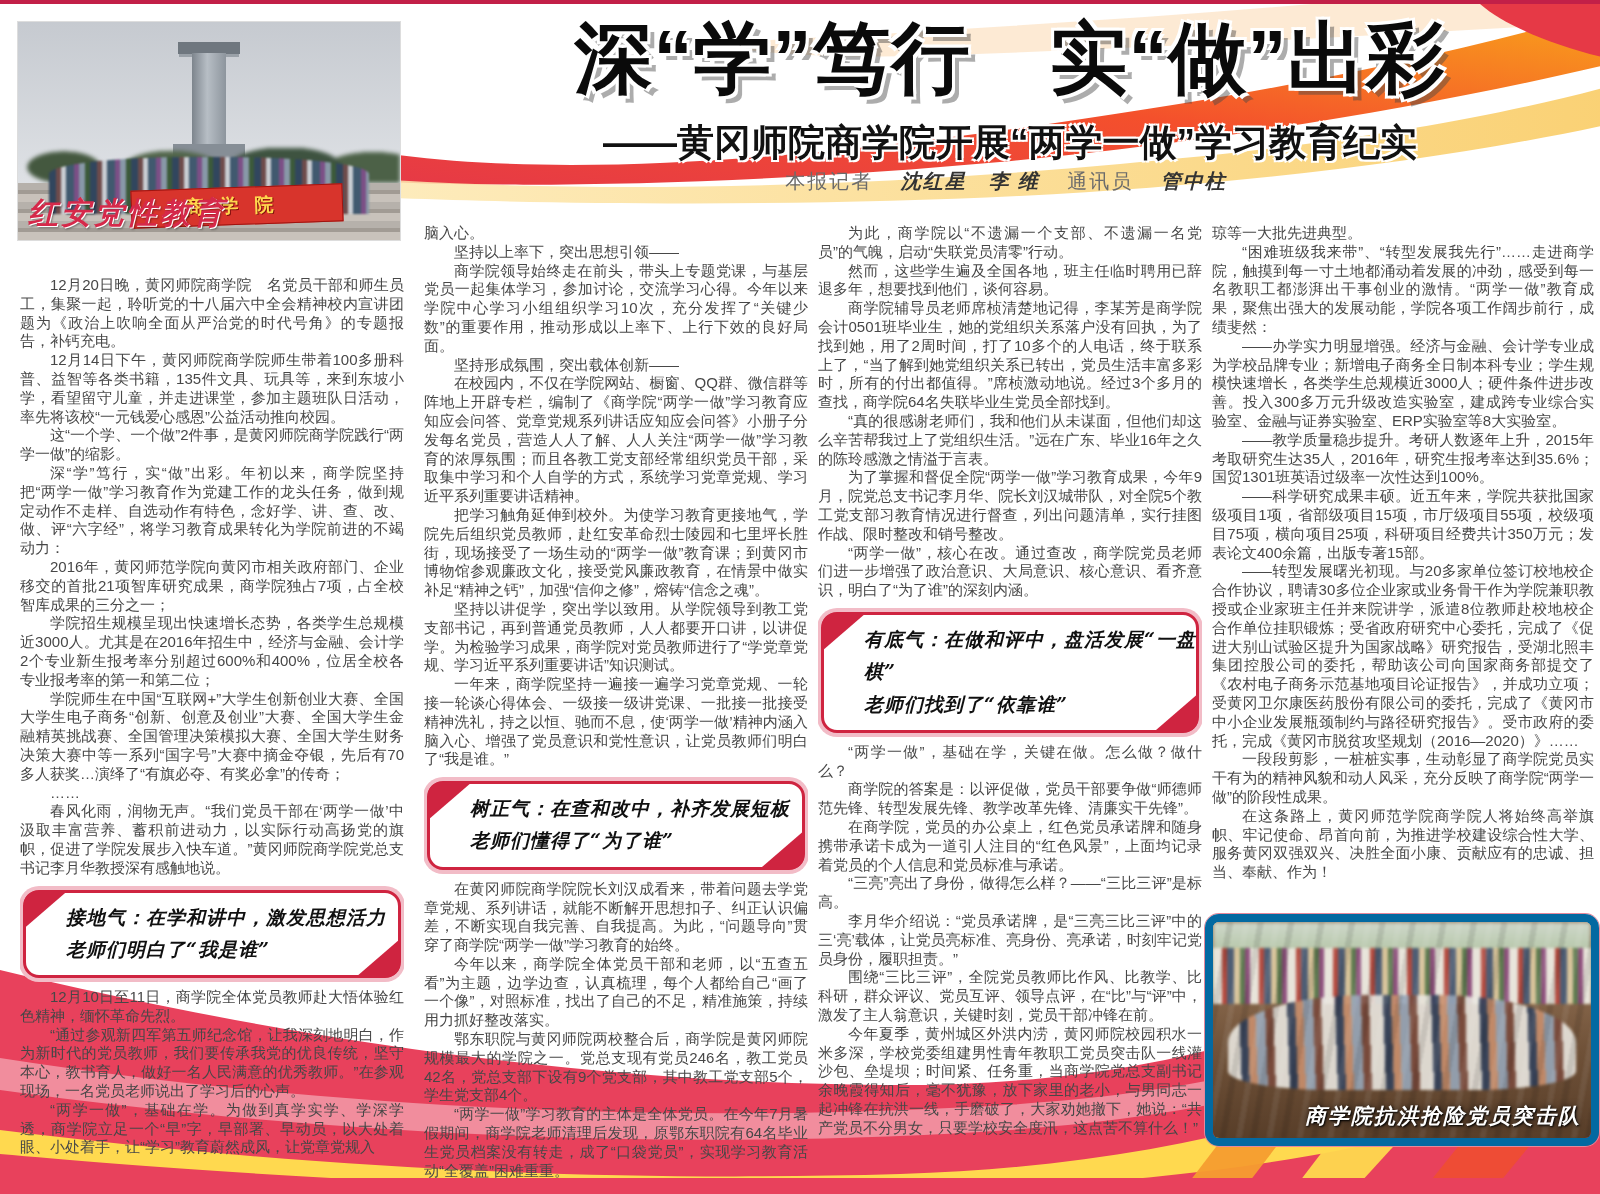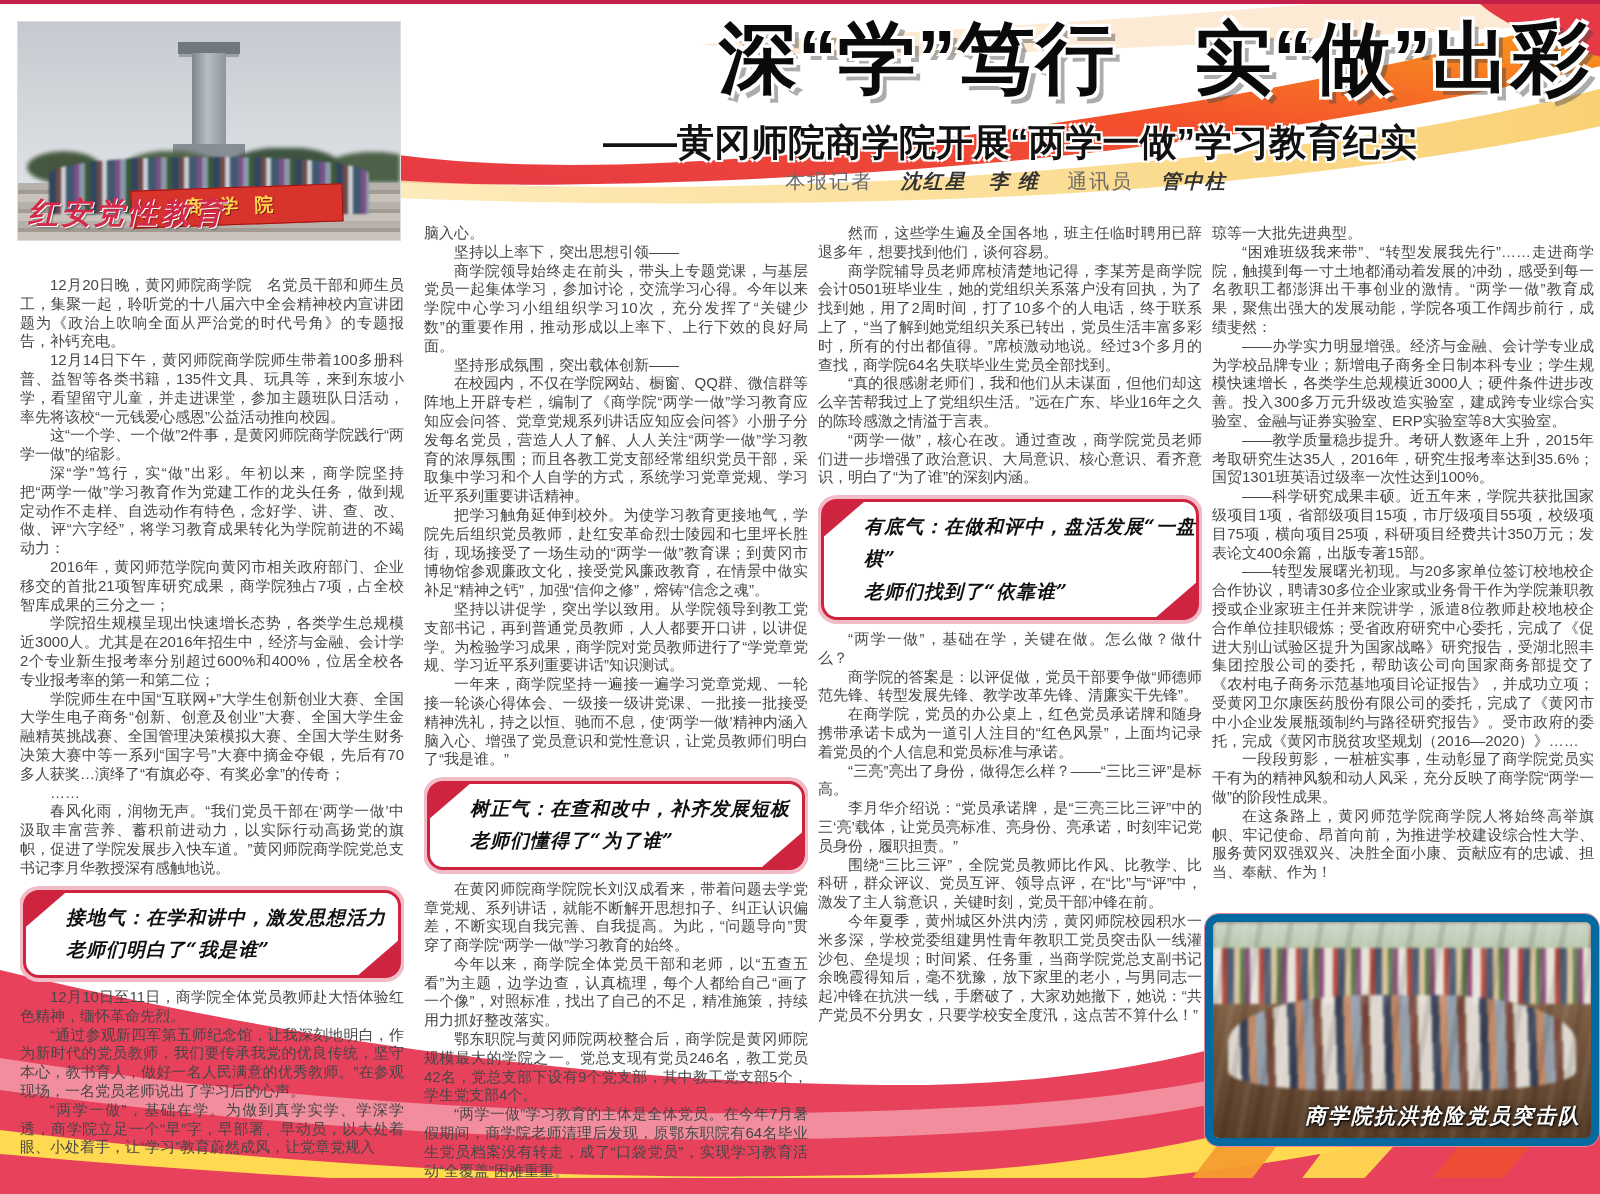--- a/index.html
+++ b/index.html
@@ -2,21 +2,21 @@
 <html><head>
 <meta charset="utf-8">
 <style>
   html,body{margin:0;padding:0;background:#888;}
   .page{position:relative;width:1600px;height:1194px;background:#fff;overflow:hidden;
         font-family:"Liberation Sans","DejaVu Sans",sans-serif;}
   .top-border{position:absolute;left:0;top:0;width:1600px;height:4px;background:#c22048;z-index:6;}
 
   
   .header-art{position:absolute;left:400px;top:4px;z-index:0;}
-  .main-title{position:absolute;left:430px;top:14px;width:1160px;z-index:2;text-align:right;
+  .main-title{position:absolute;left:430px;top:14px;width:1160px;z-index:2;text-align:center;
     font-size:78px;font-weight:bold;color:#0a0a0a;white-space:nowrap;letter-spacing:1px;line-height:1.15;
     text-shadow:-3px -3px 0 #fff,3px -3px 0 #fff,-3px 3px 0 #fff,3px 3px 0 #fff,7px 7px 0 rgba(70,70,70,.45);}
   .sub-title{position:absolute;left:430px;top:118px;width:1160px;z-index:2;text-align:center;
     font-size:37px;font-weight:bold;color:#111;white-space:nowrap;
     text-shadow:-2px -2px 0 #fff,2px -2px 0 #fff,-2px 2px 0 #fff,2px 2px 0 #fff;}
   .byline{position:absolute;left:430px;top:168px;width:1160px;z-index:2;text-align:center;
     font-size:20px;color:#6b6b6b;letter-spacing:2px;}
   .byline .byl-name{font-family:Liberation Serif, serif;font-style:italic;
     font-weight:bold;color:#333;margin:0 14px;}
   .byline .byl-label{margin:0 6px;}
@@ -170,23 +170,25 @@
         <div class="callout-line">老师们懂得了“为了谁”</div>
         <i class="corner tl"></i>
         <i class="corner br"></i>
       </div>
       <p class="para">在黄冈师院商学院院长刘汉成看来，带着问题去学党章党规、系列讲话，就能不断解开思想扣子、纠正认识偏差，不断实现自我完善、自我提高。为此，“问题导向”贯穿了商学院“两学一做”学习教育的始终。</p>
       <p class="para">今年以来，商学院全体党员干部和老师，以“五查五看”为主题，边学边查，认真梳理，每个人都给自己“画了一个像”，对照标准，找出了自己的不足，精准施策，持续用力抓好整改落实。</p>
       <p class="para">鄂东职院与黄冈师院两校整合后，商学院是黄冈师院规模最大的学院之一。党总支现有党员246名，教工党员42名，党总支部下设有9个党支部，其中教工党支部5个，学生党支部4个。</p>
       <p class="para">“两学一做”学习教育的主体是全体党员。在今年7月暑假期间，商学院老师清理后发现，原鄂东职院有64名毕业生党员档案没有转走，成了“口袋党员”，实现学习教育活动“全覆盖”困难重重。</p>
     </div>
   <div class="col col-3">
+      <p class="para">为此，商学院以“不遗漏一个支部、不遗漏一名党员”的气魄，启动“失联党员清零”行动。</p>
       <p class="para">然而，这些学生遍及全国各地，班主任临时聘用已辞退多年，想要找到他们，谈何容易。</p>
       <p class="para">商学院辅导员老师席桢清楚地记得，李某芳是商学院会计0501班毕业生，她的党组织关系落户没有回执，为了找到她，用了2周时间，打了10多个的人电话，终于联系上了，“当了解到她党组织关系已转出，党员生活丰富多彩时，所有的付出都值得。”席桢激动地说。经过3个多月的查找，商学院64名失联毕业生党员全部找到。</p>
       <p class="para">“真的很感谢老师们，我和他们从未谋面，但他们却这么辛苦帮我过上了党组织生活。”远在广东、毕业16年之久的陈玲感激之情溢于言表。</p>
+      <p class="para">为了掌握和督促全院“两学一做”学习教育成果，今年9月，院党总支书记李月华、院长刘汉城带队，对全院5个教工党支部习教育情况进行督查，列出问题清单，实行挂图作战、限时整改和销号整改。</p>
       <p class="para">“两学一做”，核心在改。通过查改，商学院党员老师们进一步增强了政治意识、大局意识、核心意识、看齐意识，明白了“为了谁”的深刻内涵。</p>
       <div class="callout">
         <div class="callout-line">有底气：在做和评中，盘活发展“一盘棋”</div>
         <div class="callout-line">老师们找到了“依靠谁”</div>
         <i class="corner tl"></i>
         <i class="corner br"></i>
       </div>
       <p class="para">“两学一做”，基础在学，关键在做。怎么做？做什么？</p>
       <p class="para">商学院的答案是：以评促做，党员干部要争做“师德师范先锋、转型发展先锋、教学改革先锋、清廉实干先锋”。</p>
       <p class="para">在商学院，党员的办公桌上，红色党员承诺牌和随身携带承诺卡成为一道引人注目的“红色风景”，上面均记录着党员的个人信息和党员标准与承诺。</p>

